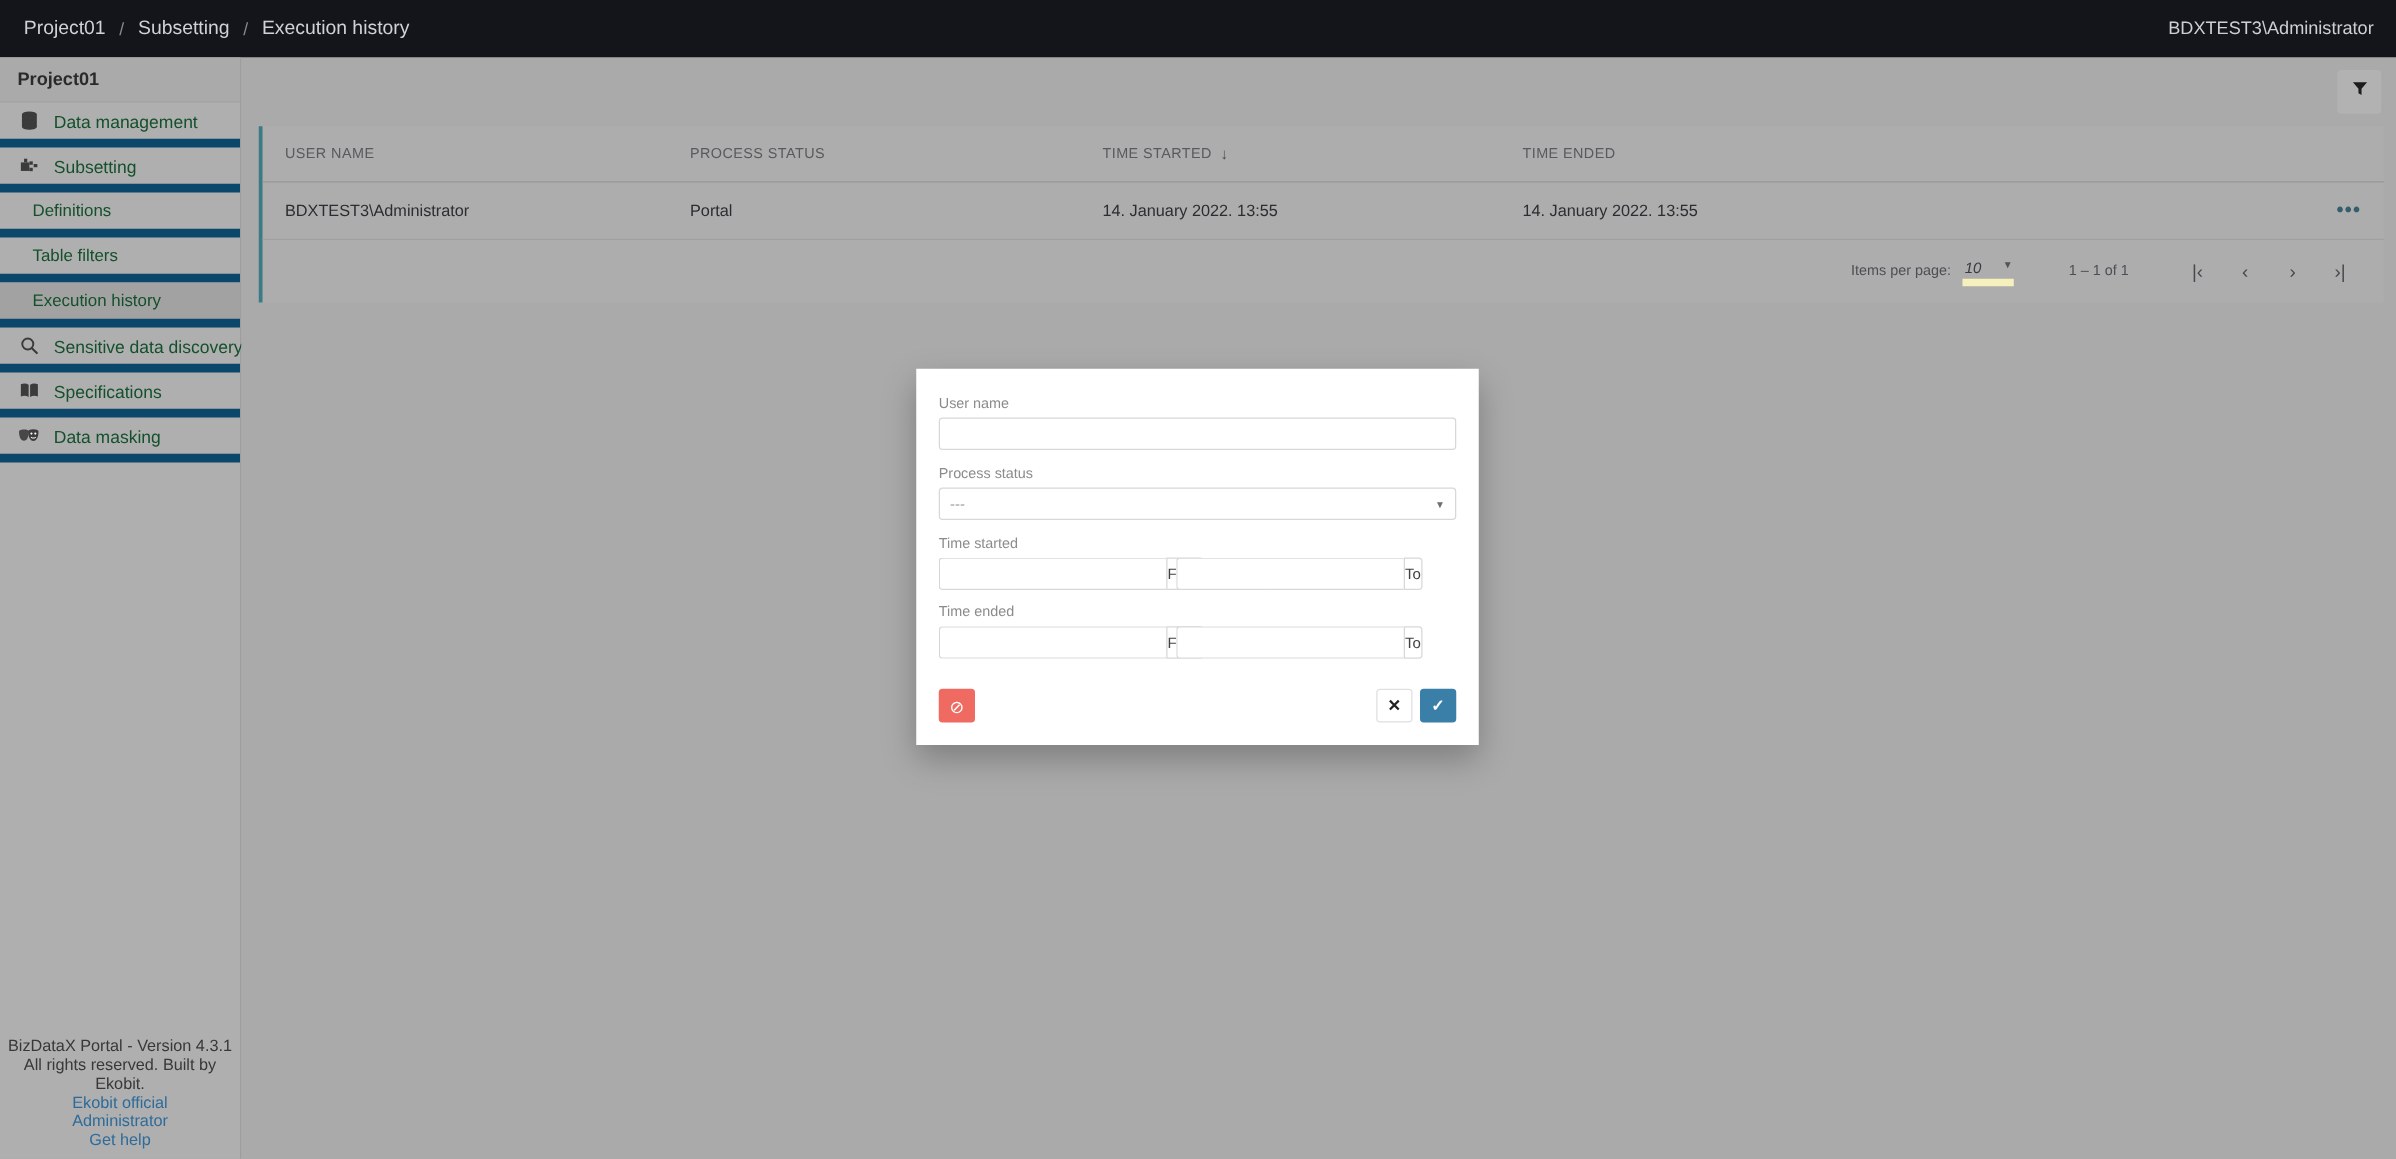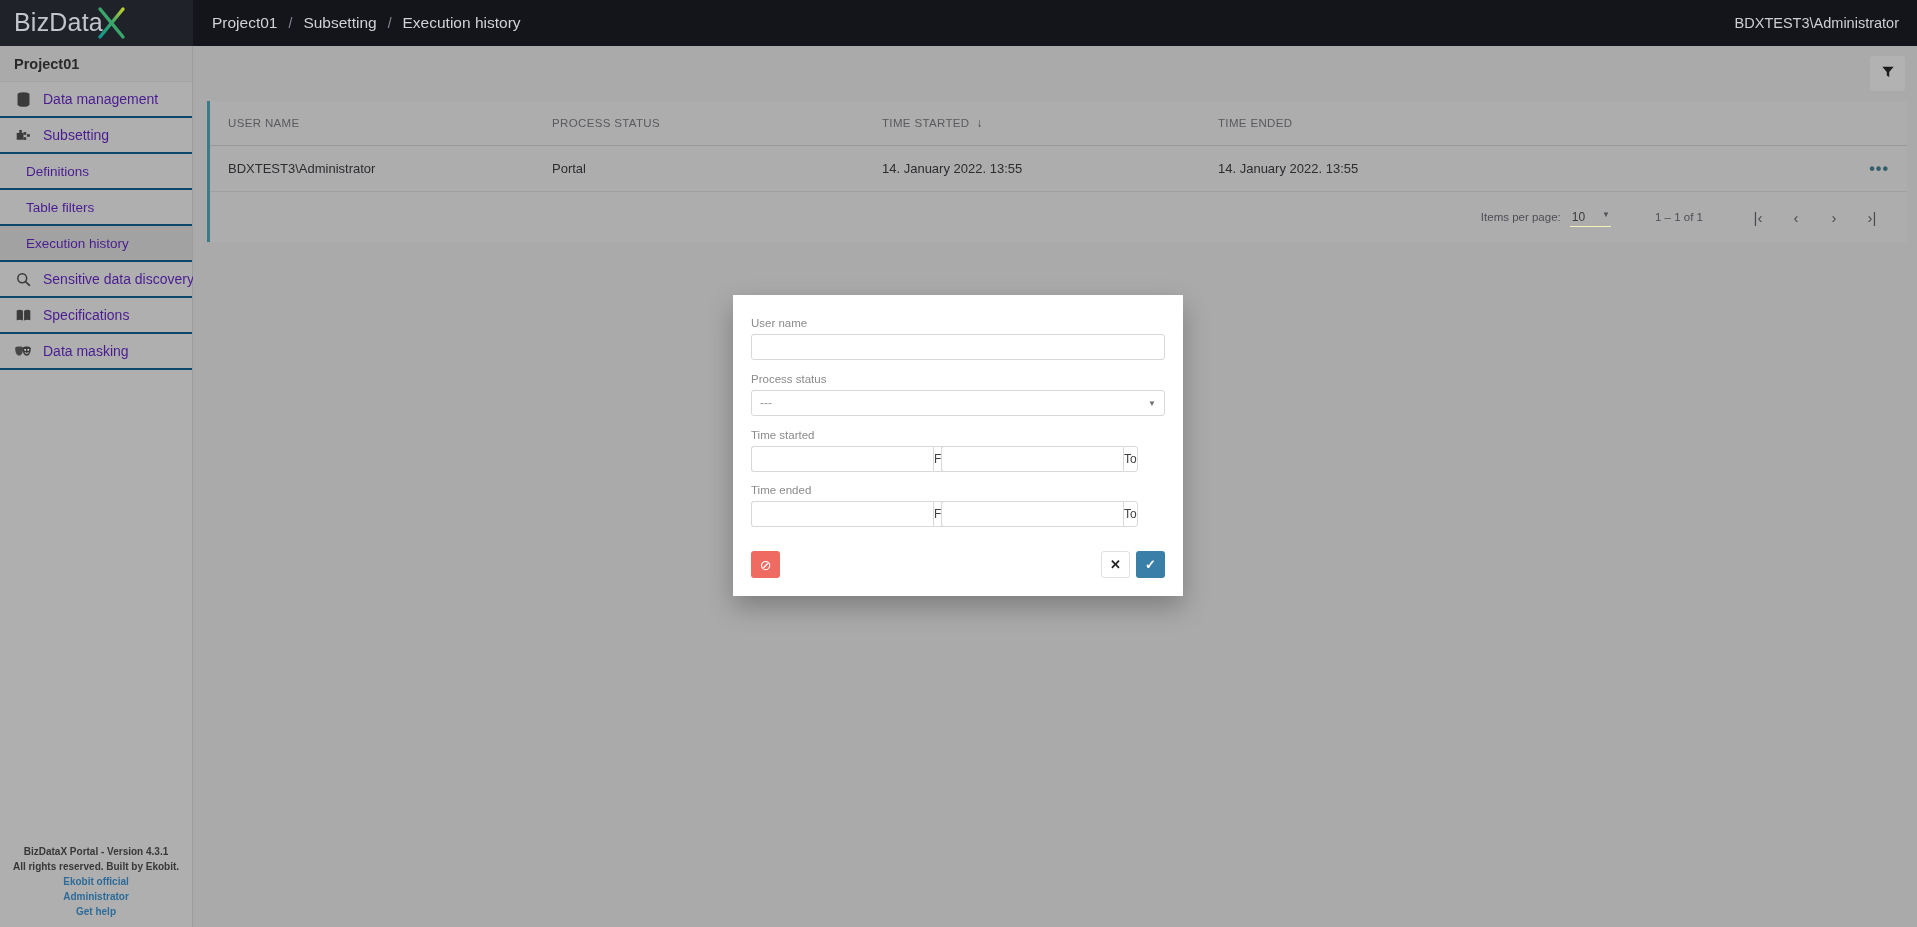--- a/index.html
+++ b/index.html
@@ -47,36 +47,36 @@
     border-right: 1px solid #a3a3a3;
   }
   .sidebar-project {
     height: 36px; display: flex; align-items: center; padding-left: 14px;
     font-size: 14.5px; font-weight: bold; color: #2c2c2c;
     background: #b0b0b0;
     border-bottom: 1px solid #a8a8a8;
   }
   .nav-item {
     height: 36px; display: flex; align-items: center;
-    padding-left: 12px; font-size: 14px; color: #4c1d95;
-    border-bottom: 2px solid #0c4a6e;
+    padding-left: 12px; font-size: 14px; color: #14532d;
+    border-bottom: 7px solid #0c4a6e;
     cursor: pointer;
   }
   .nav-item.sub { padding-left: 26px; font-size: 13.5px; }
   .nav-item.active { background: #a8a8a8; }
   .nav-ico {
     width: 22px; height: 22px; margin-right: 9px;
     display: flex; align-items: center; justify-content: center;
     flex: 0 0 22px;
   }
   .nav-label { white-space: nowrap; }
 
   .footer {
     position: absolute; left: 0; bottom: 8px; width: 192px;
-    text-align: center; font-size: 10px; color: #3a3a3a; line-height: 15px; font-weight: bold;
+    text-align: center; font-size: 13px; color: #3a3a3a; line-height: 15px;
   }
   .footer a { color: #2f6f9f; text-decoration: none; display: block; }
 
   
   .main {
     position: absolute; top: 46px; left: 193px;
     width: 1724px; height: 881px;
     background: #b0b0b0;
   }
   .page-title {
@@ -120,22 +120,22 @@
     letter-spacing: 1px; color: #35626f; font-size: 16px; line-height: 8px;
     cursor: pointer; font-weight: bold;
   }
   .paginator {
     height: 50px; display: flex; align-items: center; justify-content: flex-end;
     padding-right: 16px; color: #50505a; font-size: 11.5px;
   }
   .pg-label { margin-right: 9px; padding-left: 26px; }
   .pg-select {
     display: flex; align-items: flex-start; gap: 17px;
-    border-bottom: 1px solid #fef9c3; padding: 2px 1px 2px 2px;
-    font-size: 12px; color: #3c3c42; cursor: pointer;
+    border-bottom: 6px solid #fef9c3; padding: 2px 1px 2px 2px;
+    font-size: 12px; color: #3c3c42; cursor: pointer; font-style: italic;
   }
   .pg-caret { font-size: 8px; color: #55555c; }
   .pg-range { margin: 0 36px 0 44px; font-size: 11.5px; }
   .pg-btn {
     width: 38px; height: 30px; display: flex; align-items: center;
     justify-content: center; color: #4b4b52; font-size: 15px; cursor: pointer;
   }
 
   
   .backdrop {
@@ -183,36 +183,20 @@
   }
   .btn-clear { width: 29px; background: #ef6b62; color: #ffffff; font-size: 14px; }
   .btn-grp { display: flex; gap: 6px; }
   .btn-cancel { width: 29px; background: #ffffff; border: 1px solid #e0e0e0; color: #222; font-weight: bold; }
   .btn-ok { width: 29px; background: #3a7fa8; color: #ffffff; font-weight: bold; }
 </style>
 </head>
 <body>
 
 <div class="topbar">
-  <div class="logo-wrap">
-    <span class="logo-text">BizData</span>
-    <span class="logo-x">
-      <svg width="30" height="34" viewBox="0 0 30 34">
-        <defs>
-          <linearGradient id="gx" x1="0" y1="1" x2="1" y2="0">
-            <stop offset="0" stop-color="#0e9d92"></stop>
-            <stop offset="0.55" stop-color="#3fae6a"></stop>
-            <stop offset="1" stop-color="#c9d62e"></stop>
-          </linearGradient>
-        </defs>
-        <path d="M3 3 L26 31" stroke="url(#gx)" stroke-width="3.4" fill="none" stroke-linecap="round"></path>
-        <path d="M26 3 L3 31" stroke="url(#gx)" stroke-width="3.4" fill="none" stroke-linecap="round"></path>
-      </svg>
-    </span>
-  </div>
 
   <div class="breadcrumb">
     <span class="crumb">Project01</span>
     <span class="crumb-sep">/</span>
     <span class="crumb">Subsetting</span>
     <span class="crumb-sep">/</span>
     <span class="crumb">Execution history</span>
   </div>
 
   <div class="topbar-user">BDXTEST3\Administrator</div>

